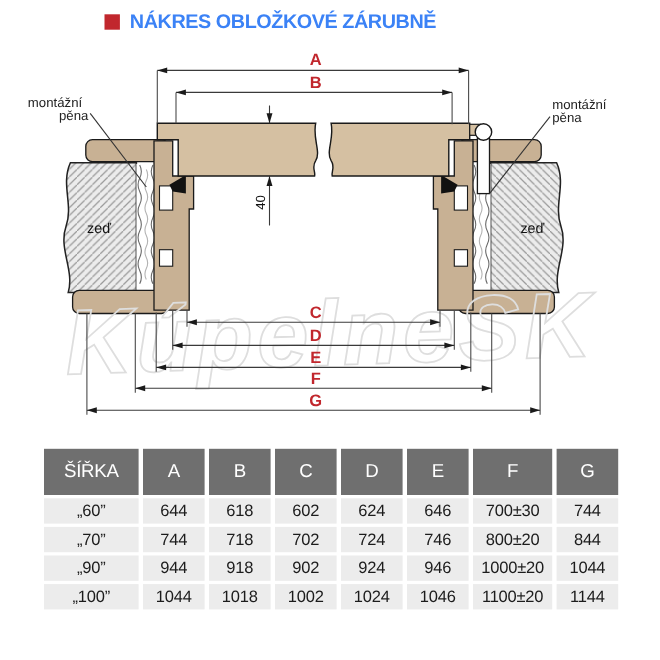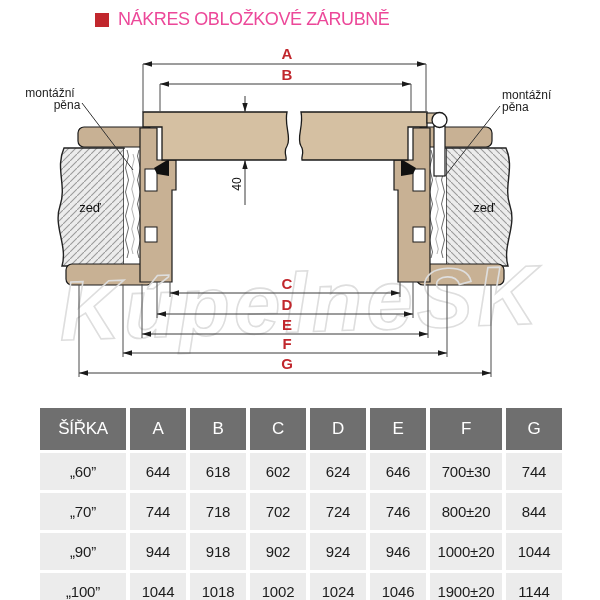--- a/index.html
+++ b/index.html
@@ -4,37 +4,37 @@
 <style>
   html,body{margin:0;padding:0;}
   body{
     width:600px;height:600px;position:relative;overflow:hidden;
     background:#ffffff;
     font-family:"Liberation Sans","DejaVu Sans",sans-serif;
   }
   
   .title-row{position:absolute;top:9px;left:95px;display:flex;align-items:center;gap:9px;}
   .bullet{width:14px;height:14px;background:#c1272d;flex:0 0 auto;}
-  .page-title{font-size:18px;font-weight:normal;color:#ec4899;letter-spacing:-0.4px;white-space:nowrap;}
+  .page-title{font-size:18px;font-weight:bold;color:#3b82f6;letter-spacing:-0.4px;white-space:nowrap;}
   
   .diagram{position:absolute;top:40px;left:0;}
   
   table.sizes{
     position:absolute;top:405px;left:36px;
     border-collapse:separate;border-spacing:4px 3px;
     table-layout:fixed;
   }
   table.sizes th{
     background:#6f6f6f;color:#ffffff;
     font-size:17px;font-weight:normal;letter-spacing:-0.3px;
     height:42px;text-align:center;padding:0;
   }
   table.sizes td{
     background:#ececec;color:#1c1c1c;
-    font-size:15px;height:37px;text-align:center;padding:0;
+    font-size:15px;height:23px;text-align:center;padding:0;
     letter-spacing:-0.2px;
   }
 </style>
 </head>
 <body>
 
 <div class="title-row">
   <div class="bullet"></div>
   <div class="page-title">NÁKRES OBLOŽKOVÉ ZÁRUBNĚ</div>
 </div>
@@ -212,17 +212,17 @@
       <td>1000±20</td>
       <td>1044</td>
     </tr>
     <tr>
       <td>„100”</td>
       <td>1044</td>
       <td>1018</td>
       <td>1002</td>
       <td>1024</td>
       <td>1046</td>
-      <td>1900±20</td>
+      <td>1100±20</td>
       <td>1144</td>
     </tr>
   </tbody>
 </table>
 
 </body></html>

